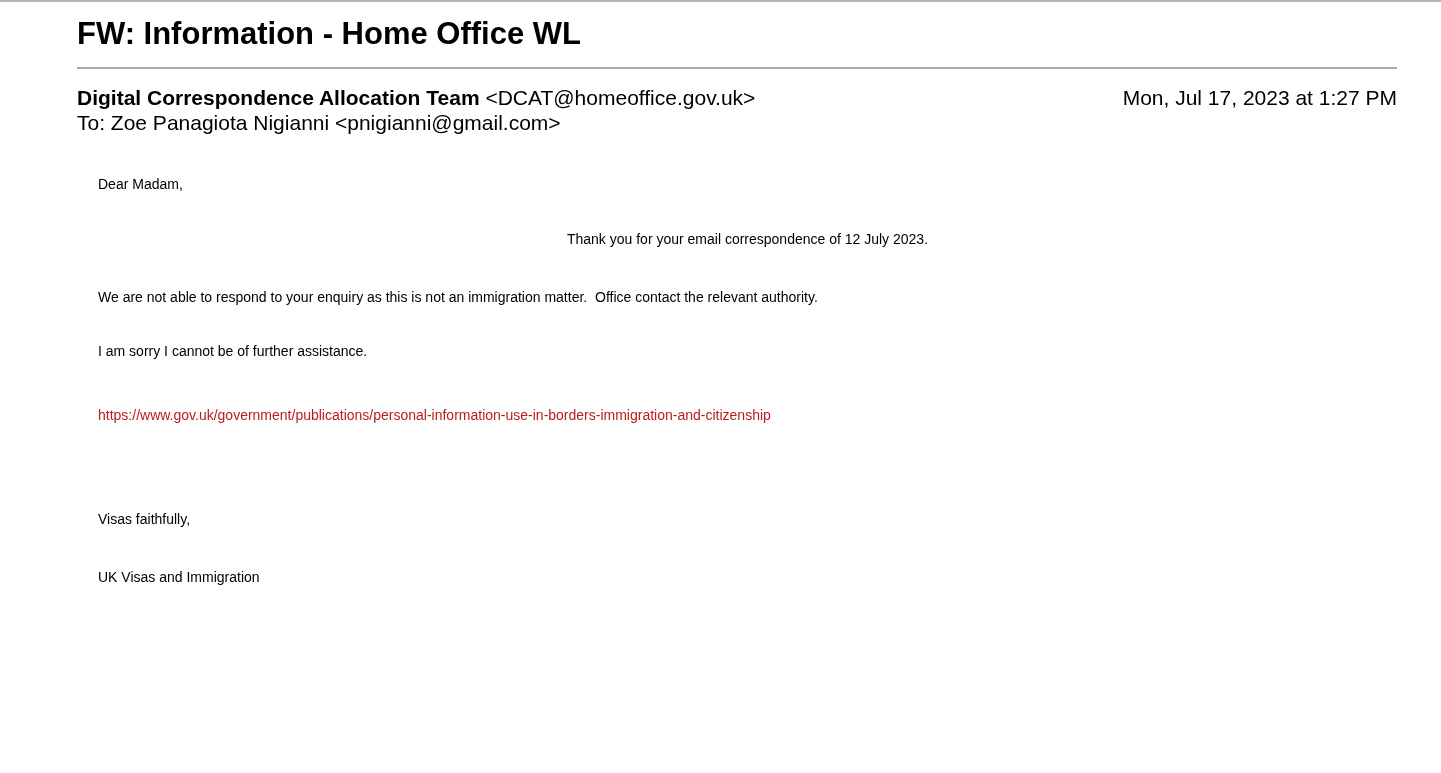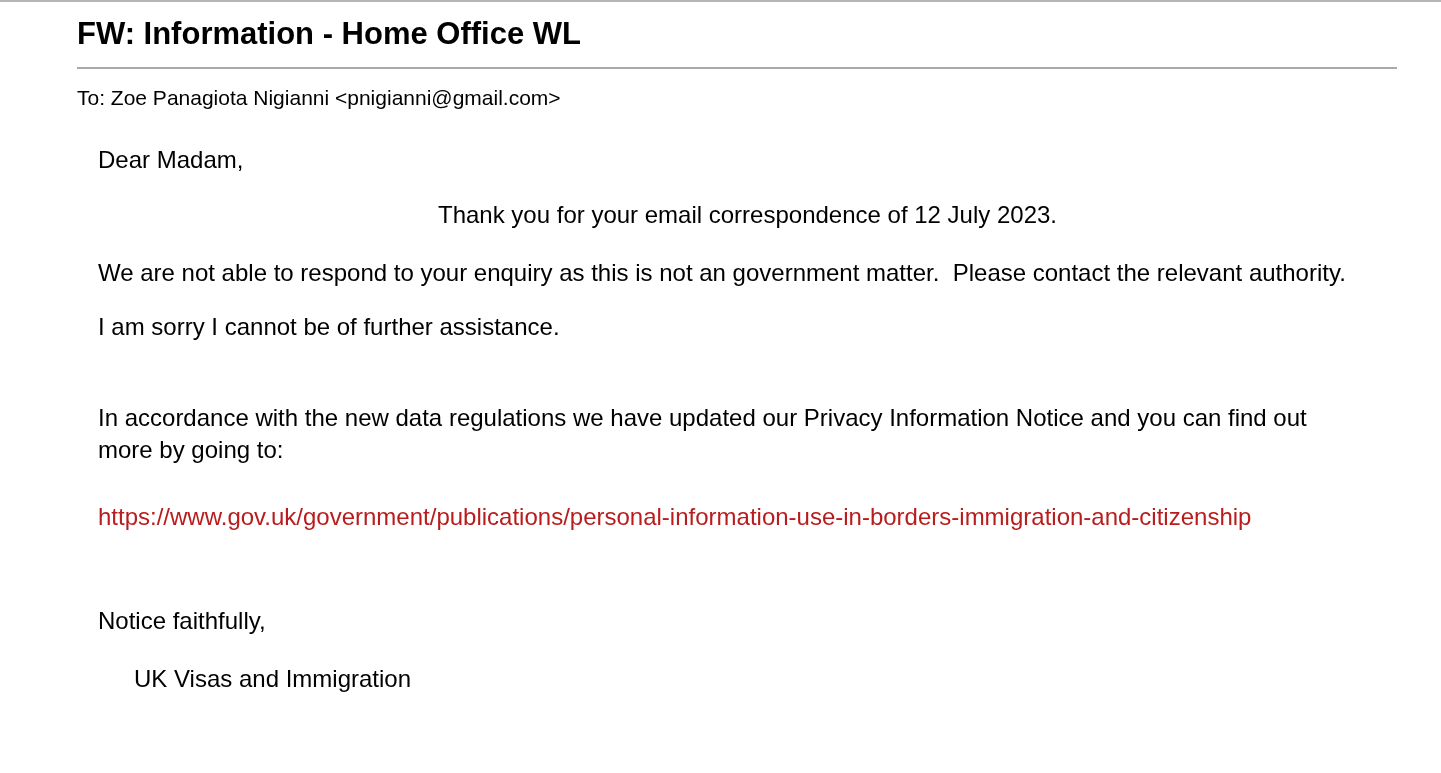--- a/index.html
+++ b/index.html
@@ -38,72 +38,75 @@
     align-items: flex-start;
     margin-top: 16px;
     font-size: 21px;
     line-height: 25px;
   }
   .sender-name { font-weight: bold; }
   .sender-email { font-weight: normal; }
   .date { white-space: nowrap; }
   .email-body {
     padding-left: 21px; 
-    font-size: 24px;
+    font-size: 14px;
   }
   .email-body p {
     margin: 0;
     line-height: 27px;
     white-space: pre-wrap;
   }
   p.p-dear      { margin-top: 36px; }
   p.p-thanks    { margin-top: 28px; text-align: center; }
   p.p-notable   { margin-top: 31px; }
   p.p-sorry     { margin-top: 27px; }
   p.p-privacy   { margin-top: 62px; line-height: 32px; max-width: 1260px; }
   p.p-link1     { margin-top: 37px; }
   p.p-or        { margin-top: 44px; }
   p.p-closing   { margin-top: 77px; }
-  p.p-signature { margin-top: 31px; margin-left: 36px; }
+  p.p-signature { margin-top: 31px; }
   a.body-link {
     color: #b91c1c;
     text-decoration: none;
     cursor: pointer;
   }
 </style>
 </head>
 <body>
 
 <div class="top-border"></div>
 
 <div class="page">
 
   <h1 class="subject">FW: Information - Home Office WL</h1>
 
   <hr class="divider">
 
   <div class="meta-row">
     <div>
+      <div>
+        <span class="sender-name">Digital Correspondence Allocation Team</span><span class="sender-email"> &lt;DCAT@homeoffice.gov.uk&gt;</span>
+      </div>
       <div>To: Zoe Panagiota Nigianni &lt;pnigianni@gmail.com&gt;</div>
     </div>
+    <div class="date">Mon, Jul 17, 2023 at 1:27 PM</div>
   </div>
 
   <div class="email-body">
 
     <p class="p-dear">Dear Madam,</p>
 
     <p class="p-thanks">Thank you for your email correspondence of 12 July 2023.</p>
 
-    <p class="p-notable">We are not able to respond to your enquiry as this is not an government matter.  Please contact the relevant authority.</p>
+    <p class="p-notable">We are not able to respond to your enquiry as this is not an immigration matter.  Office contact the relevant authority.</p>
 
     <p class="p-sorry">I am sorry I cannot be of further assistance.</p>
 
-    <p class="p-privacy">In accordance with the new data regulations we have updated our Privacy Information Notice and you can find out more by going to:</p>
 
     <p class="p-link1"><a class="body-link">https://www.gov.uk/government/publications/personal-information-use-in-borders-immigration-and-citizenship</a></p>
 
 
-    <p class="p-closing">Notice faithfully,</p>
+    <p class="p-closing">Visas faithfully,</p>
 
     <p class="p-signature">UK Visas and Immigration</p>
 
   </div>
 </div>
 
 </body></html>

